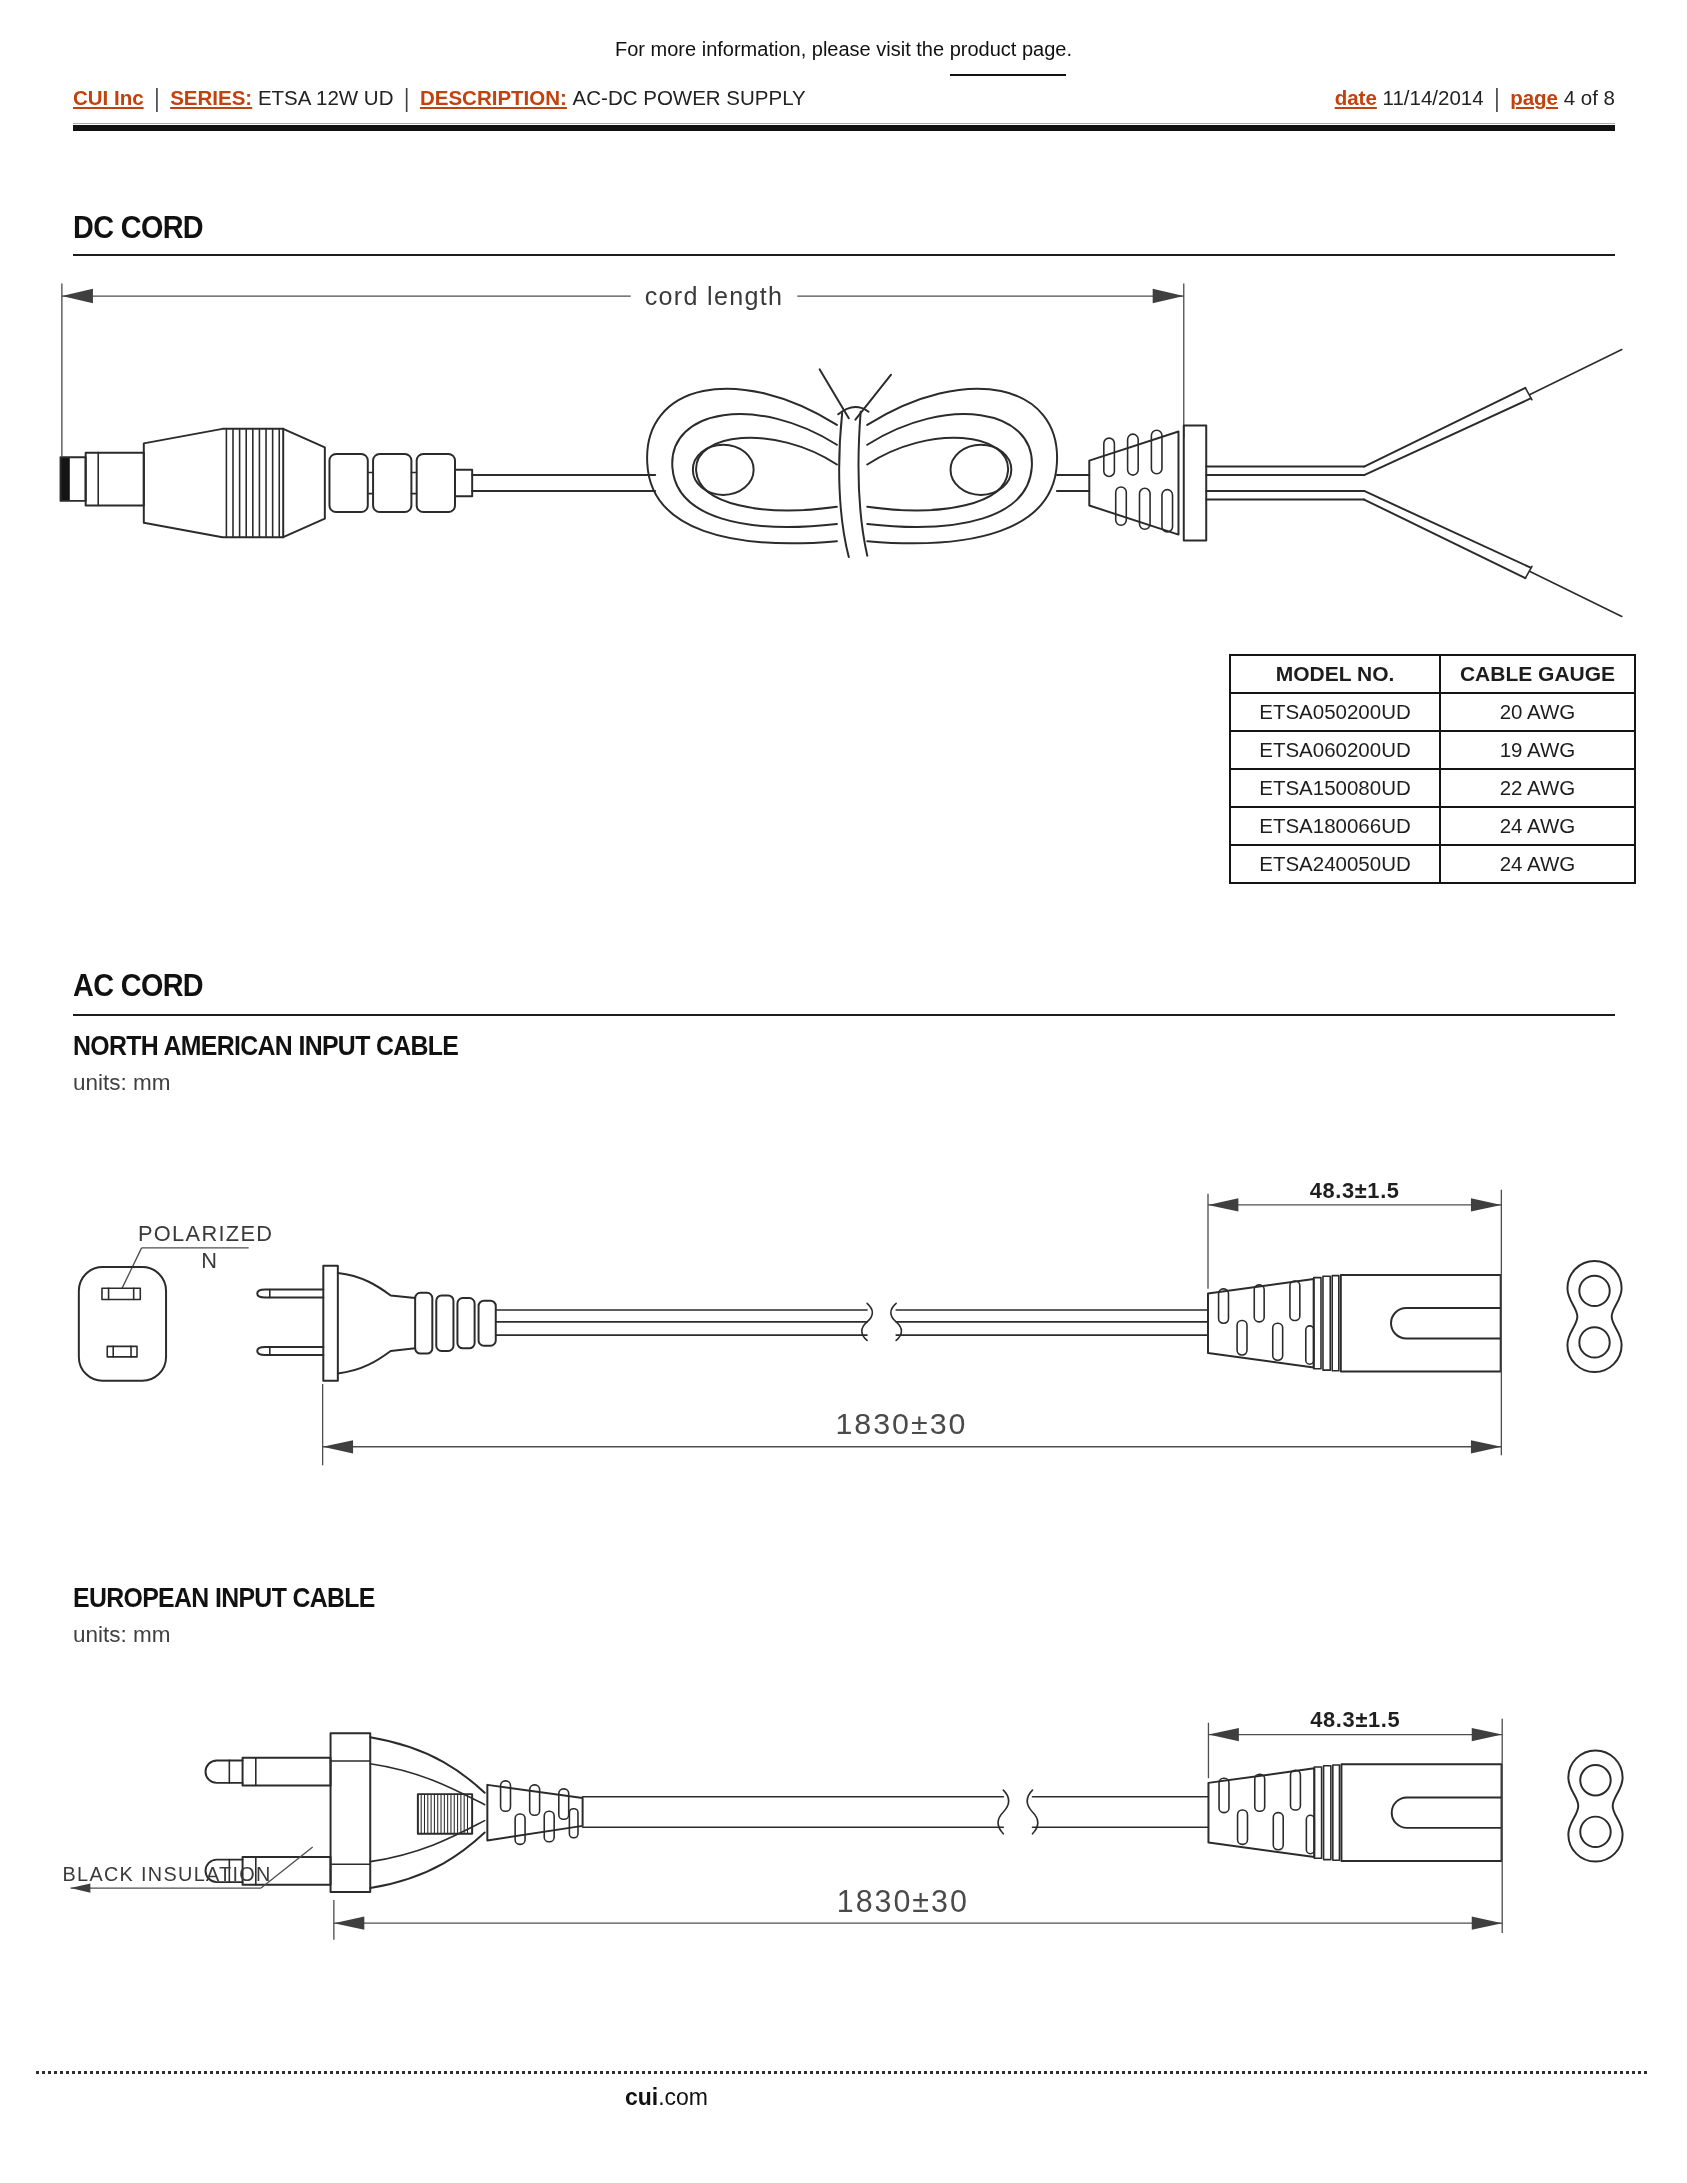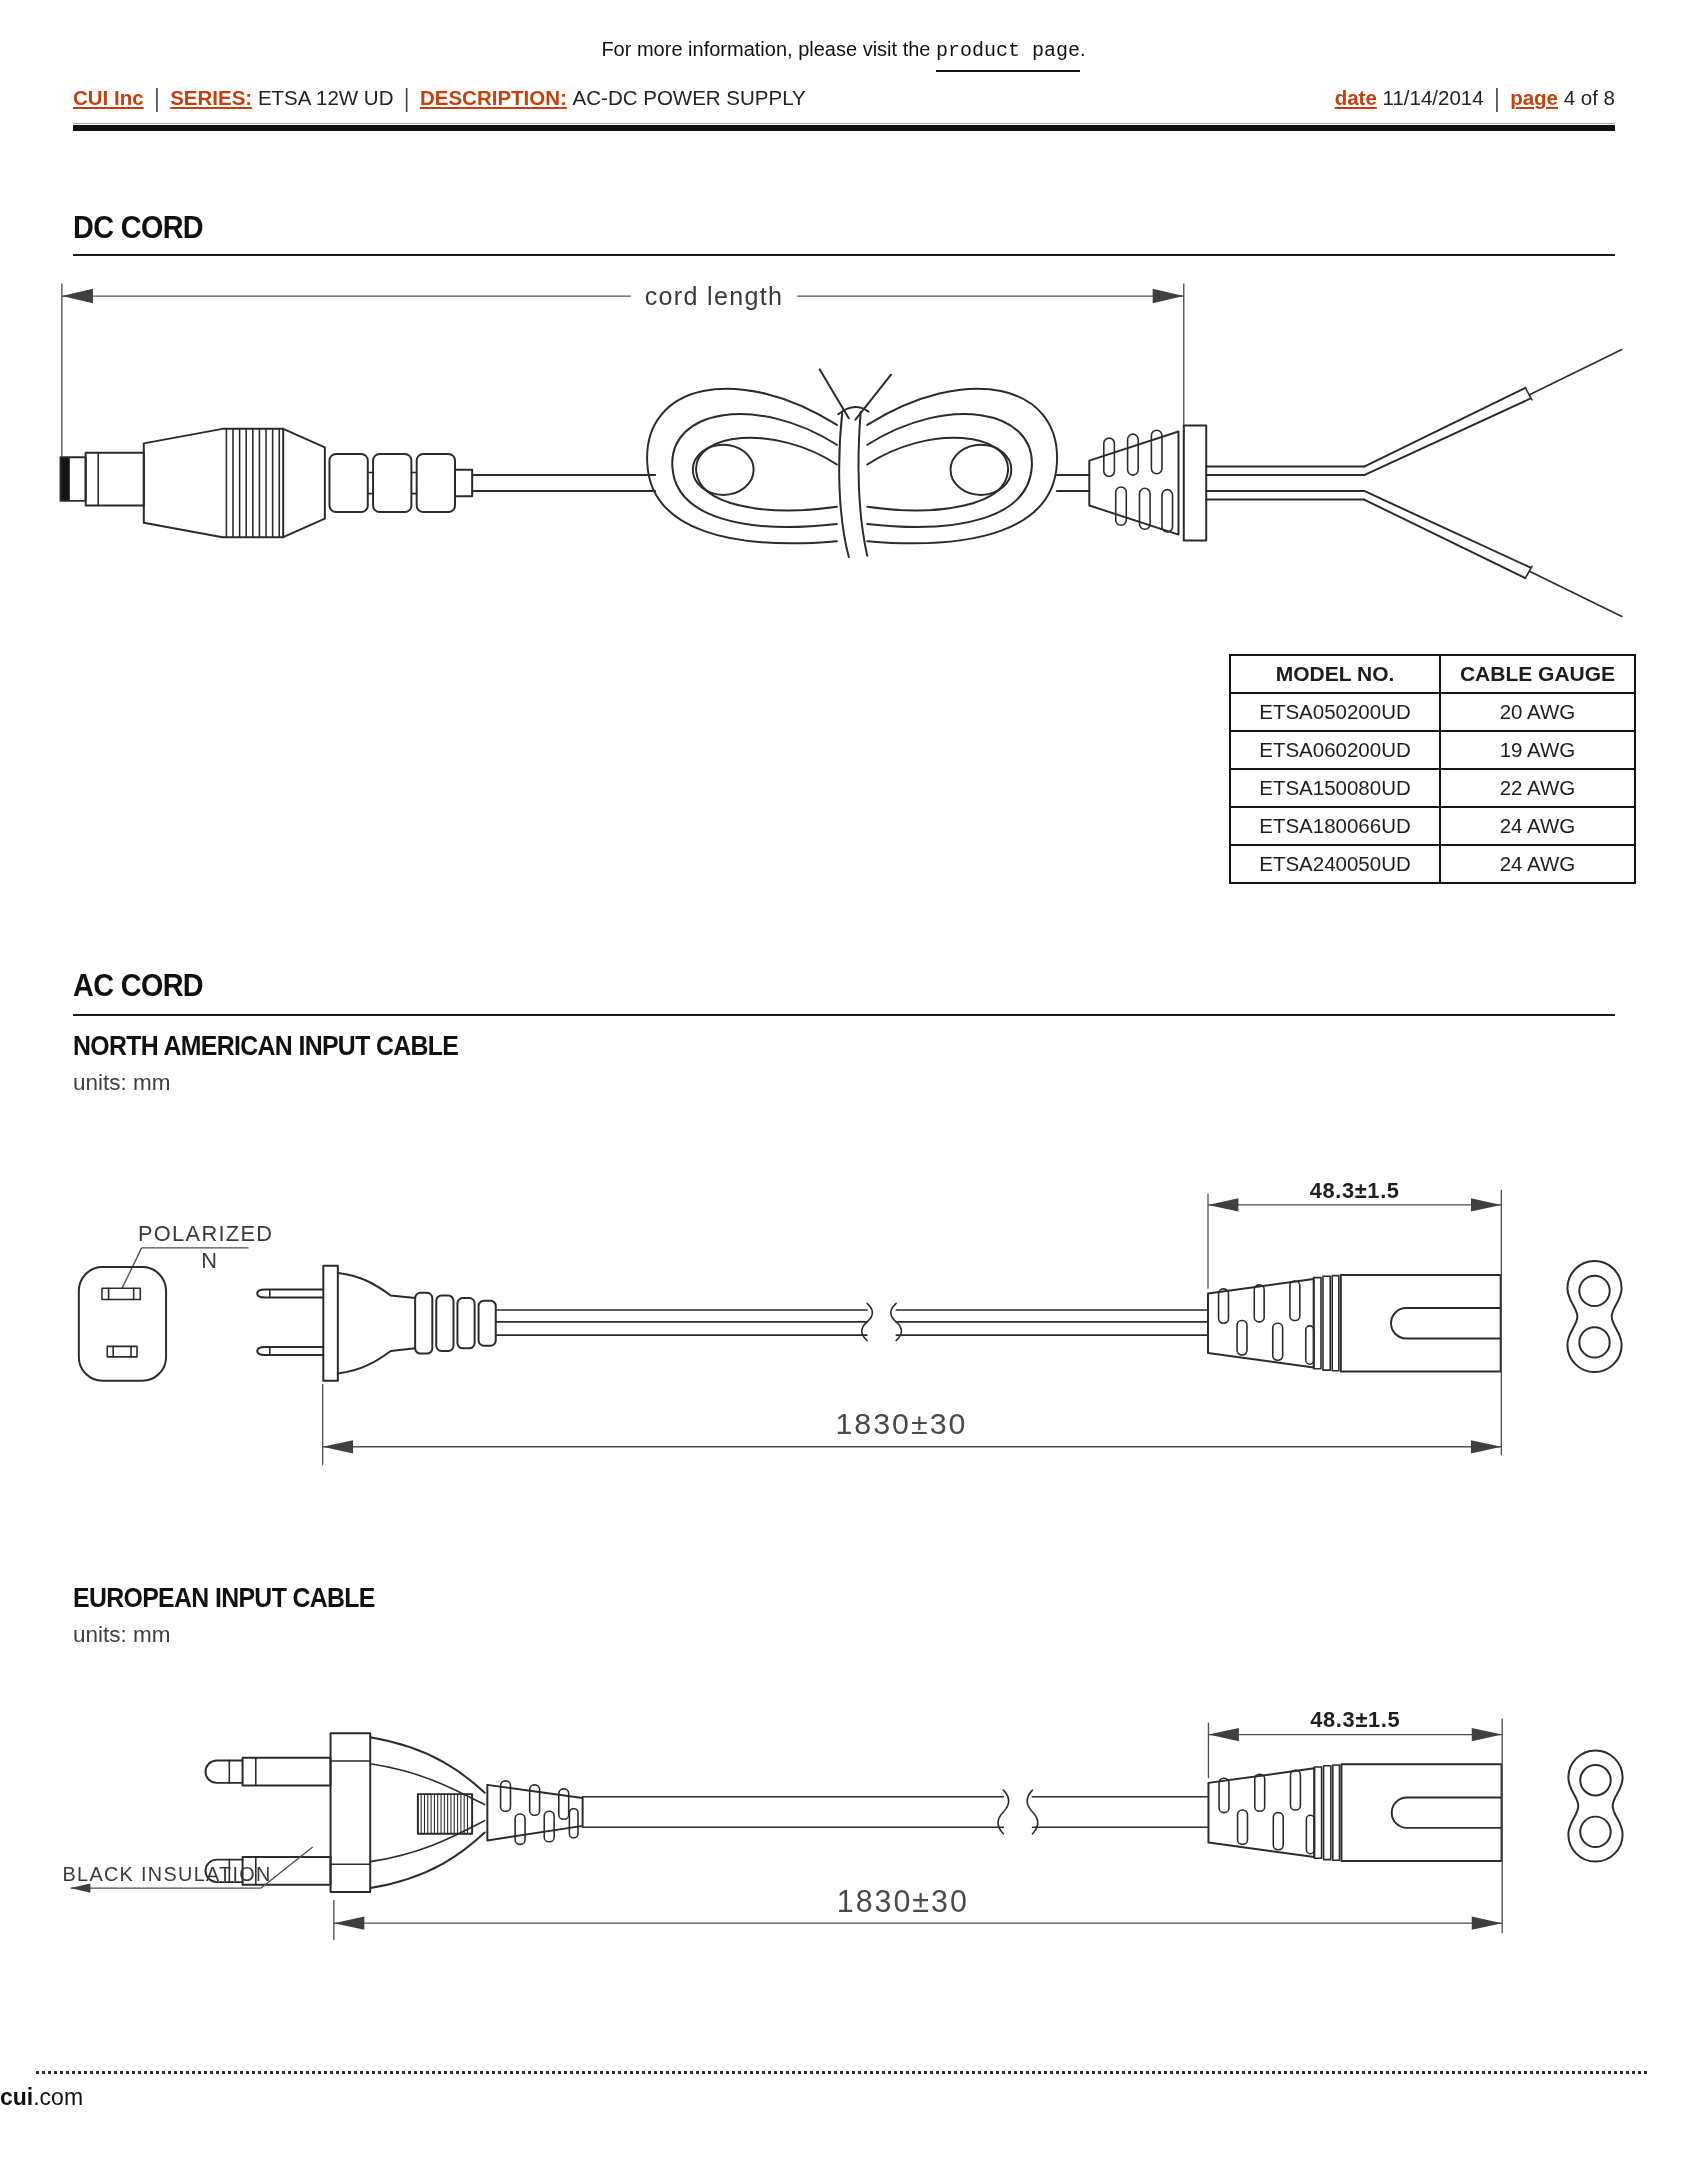--- a/index.html
+++ b/index.html
@@ -3,21 +3,21 @@
 <meta charset="utf-8">
 <style>
   html,body{margin:0;padding:0;background:#e8e8e8;}
   #page{
     position:relative;width:1687px;height:2183px;background:#ffffff;
     font-family:"Liberation Sans",sans-serif;color:#1a1a1a;overflow:hidden;
   }
   .abs{position:absolute;}
   
   #top-note{top:38px;left:0;width:1687px;text-align:center;font-size:20px;color:#111;}
-  #top-note .lnk{border-bottom:2.6px solid #111;padding-bottom:8px;cursor:pointer;font-family:Liberation Mono, monospace;}
+  #top-note .lnk{border-bottom:2.6px solid #111;padding-bottom:14px;cursor:pointer;}
   
   #hdr{top:86px;left:73px;width:1542px;display:flex;justify-content:space-between;align-items:baseline;font-size:20.5px;color:#222;}
   #hdr b{color:#c2410c;text-decoration:underline;}
   .sep{display:inline-block;margin:0 10.6px;color:#444;font-weight:400;transform:scaleY(1.25);}
   #hdr-rule{top:123px;left:73px;width:1542px;height:6.6px;border-top:1.3px solid #aaa;}
   #hdr-rule .bar{margin-top:1.3px;height:5.3px;background:#111;}
   
   .h1{font-weight:bold;font-size:32px;color:#111;letter-spacing:-0.7px;transform:scaleX(.9);transform-origin:left center;white-space:nowrap;}
   .h2{font-weight:bold;font-size:27px;color:#111;letter-spacing:-0.7px;transform:scaleX(.92);transform-origin:left center;white-space:nowrap;}
   .units{font-size:22.5px;color:#404040;}
@@ -35,21 +35,21 @@
   .hatch{fill:none;stroke:#2b2b2b;stroke-width:1.6;}
   .dim{fill:none;stroke:#4e4e4e;stroke-width:2;}
   .arr{fill:#3f3f3f;stroke:none;}
   .blk{fill:#141414;stroke:none;}
   .cad{fill:#3a3a3a;stroke:none;font-family:"Liberation Sans",sans-serif;letter-spacing:2px;}
   .cadL{fill:#4a4a4a;stroke:none;font-family:"Liberation Sans",sans-serif;letter-spacing:3px;}
   .cadB{fill:#1f1f1f;stroke:none;font-family:"Liberation Sans",sans-serif;font-weight:bold;letter-spacing:1px;}
   
   #foot-rule{top:2071px;left:36px;width:1614px;height:3.3px;
     background:repeating-linear-gradient(90deg,#2e2e2e 0 3.3px,transparent 3.3px 6px);}
-  #footer-brand{top:2084px;left:0;width:1333px;text-align:left;font-size:23px;color:#111;}
+  #footer-brand{top:2084px;left:0;width:1333px;text-align:center;font-size:23px;color:#111;}
 </style>
 </head>
 <body>
 
 <div id="page">
 
   <div id="top-note" class="abs"><span>For more information, please visit the </span><span class="lnk">product page</span><span>.</span></div>
 
   <div id="hdr" class="abs">
     <div>

